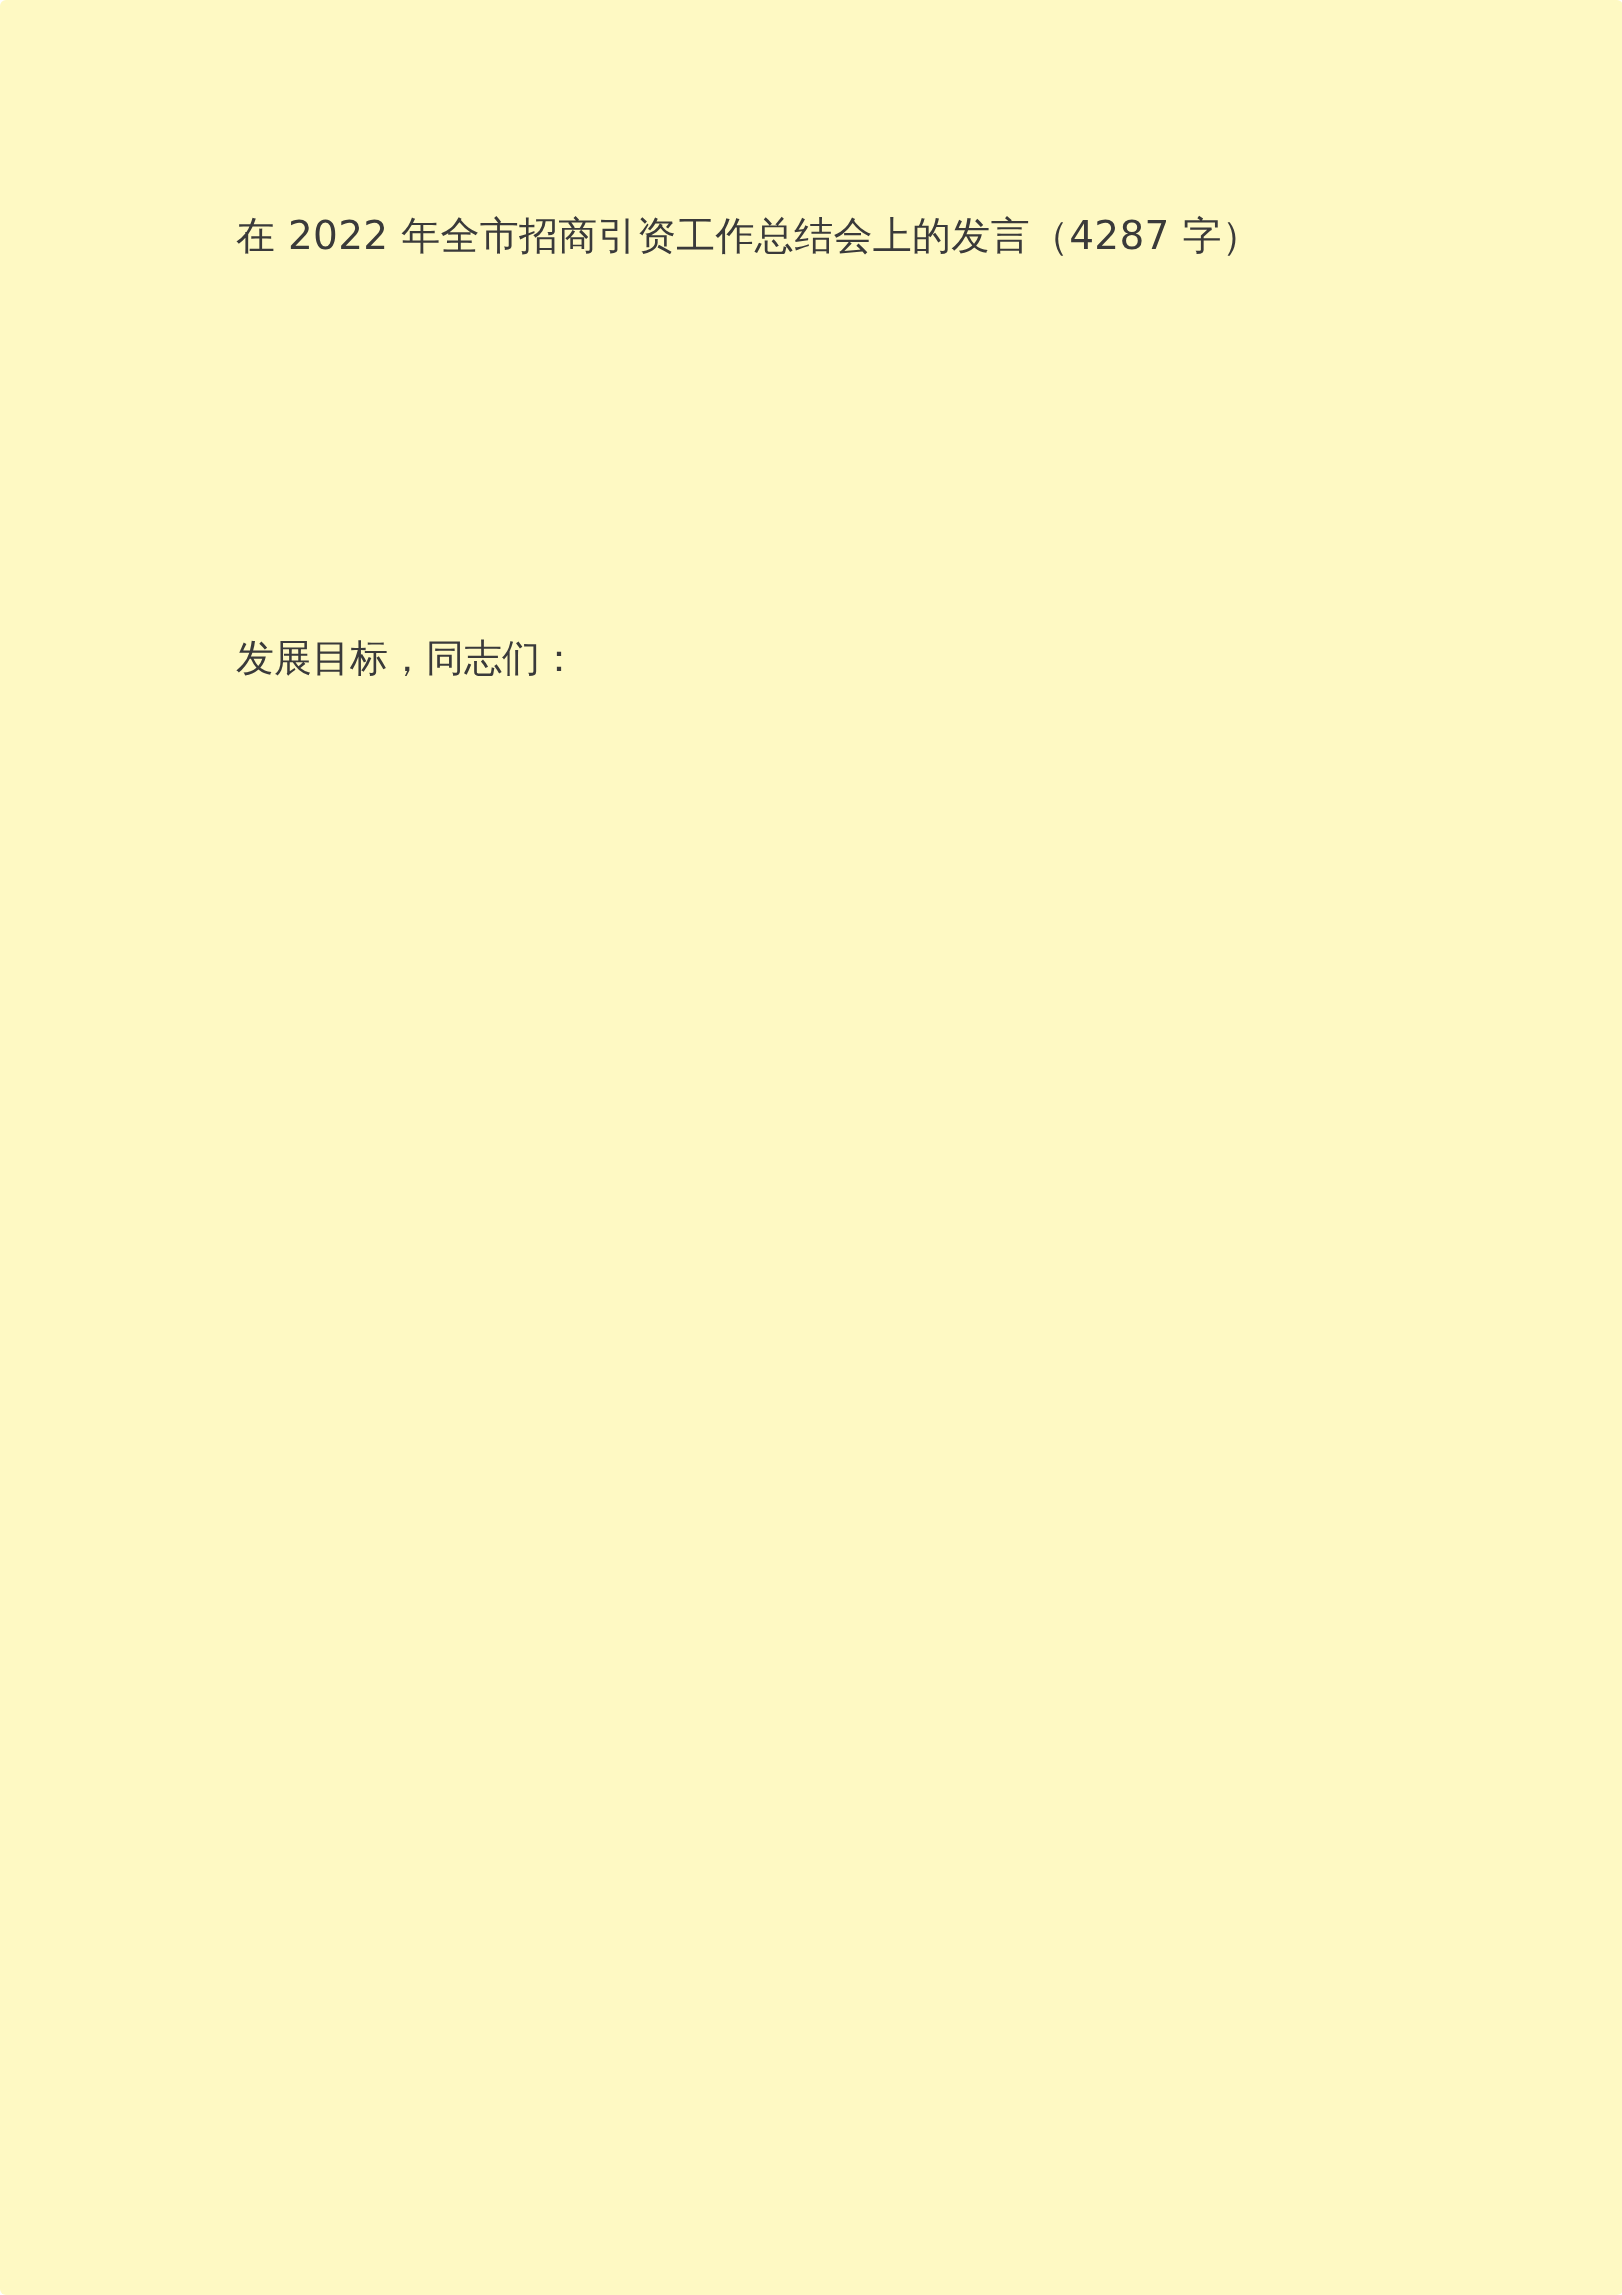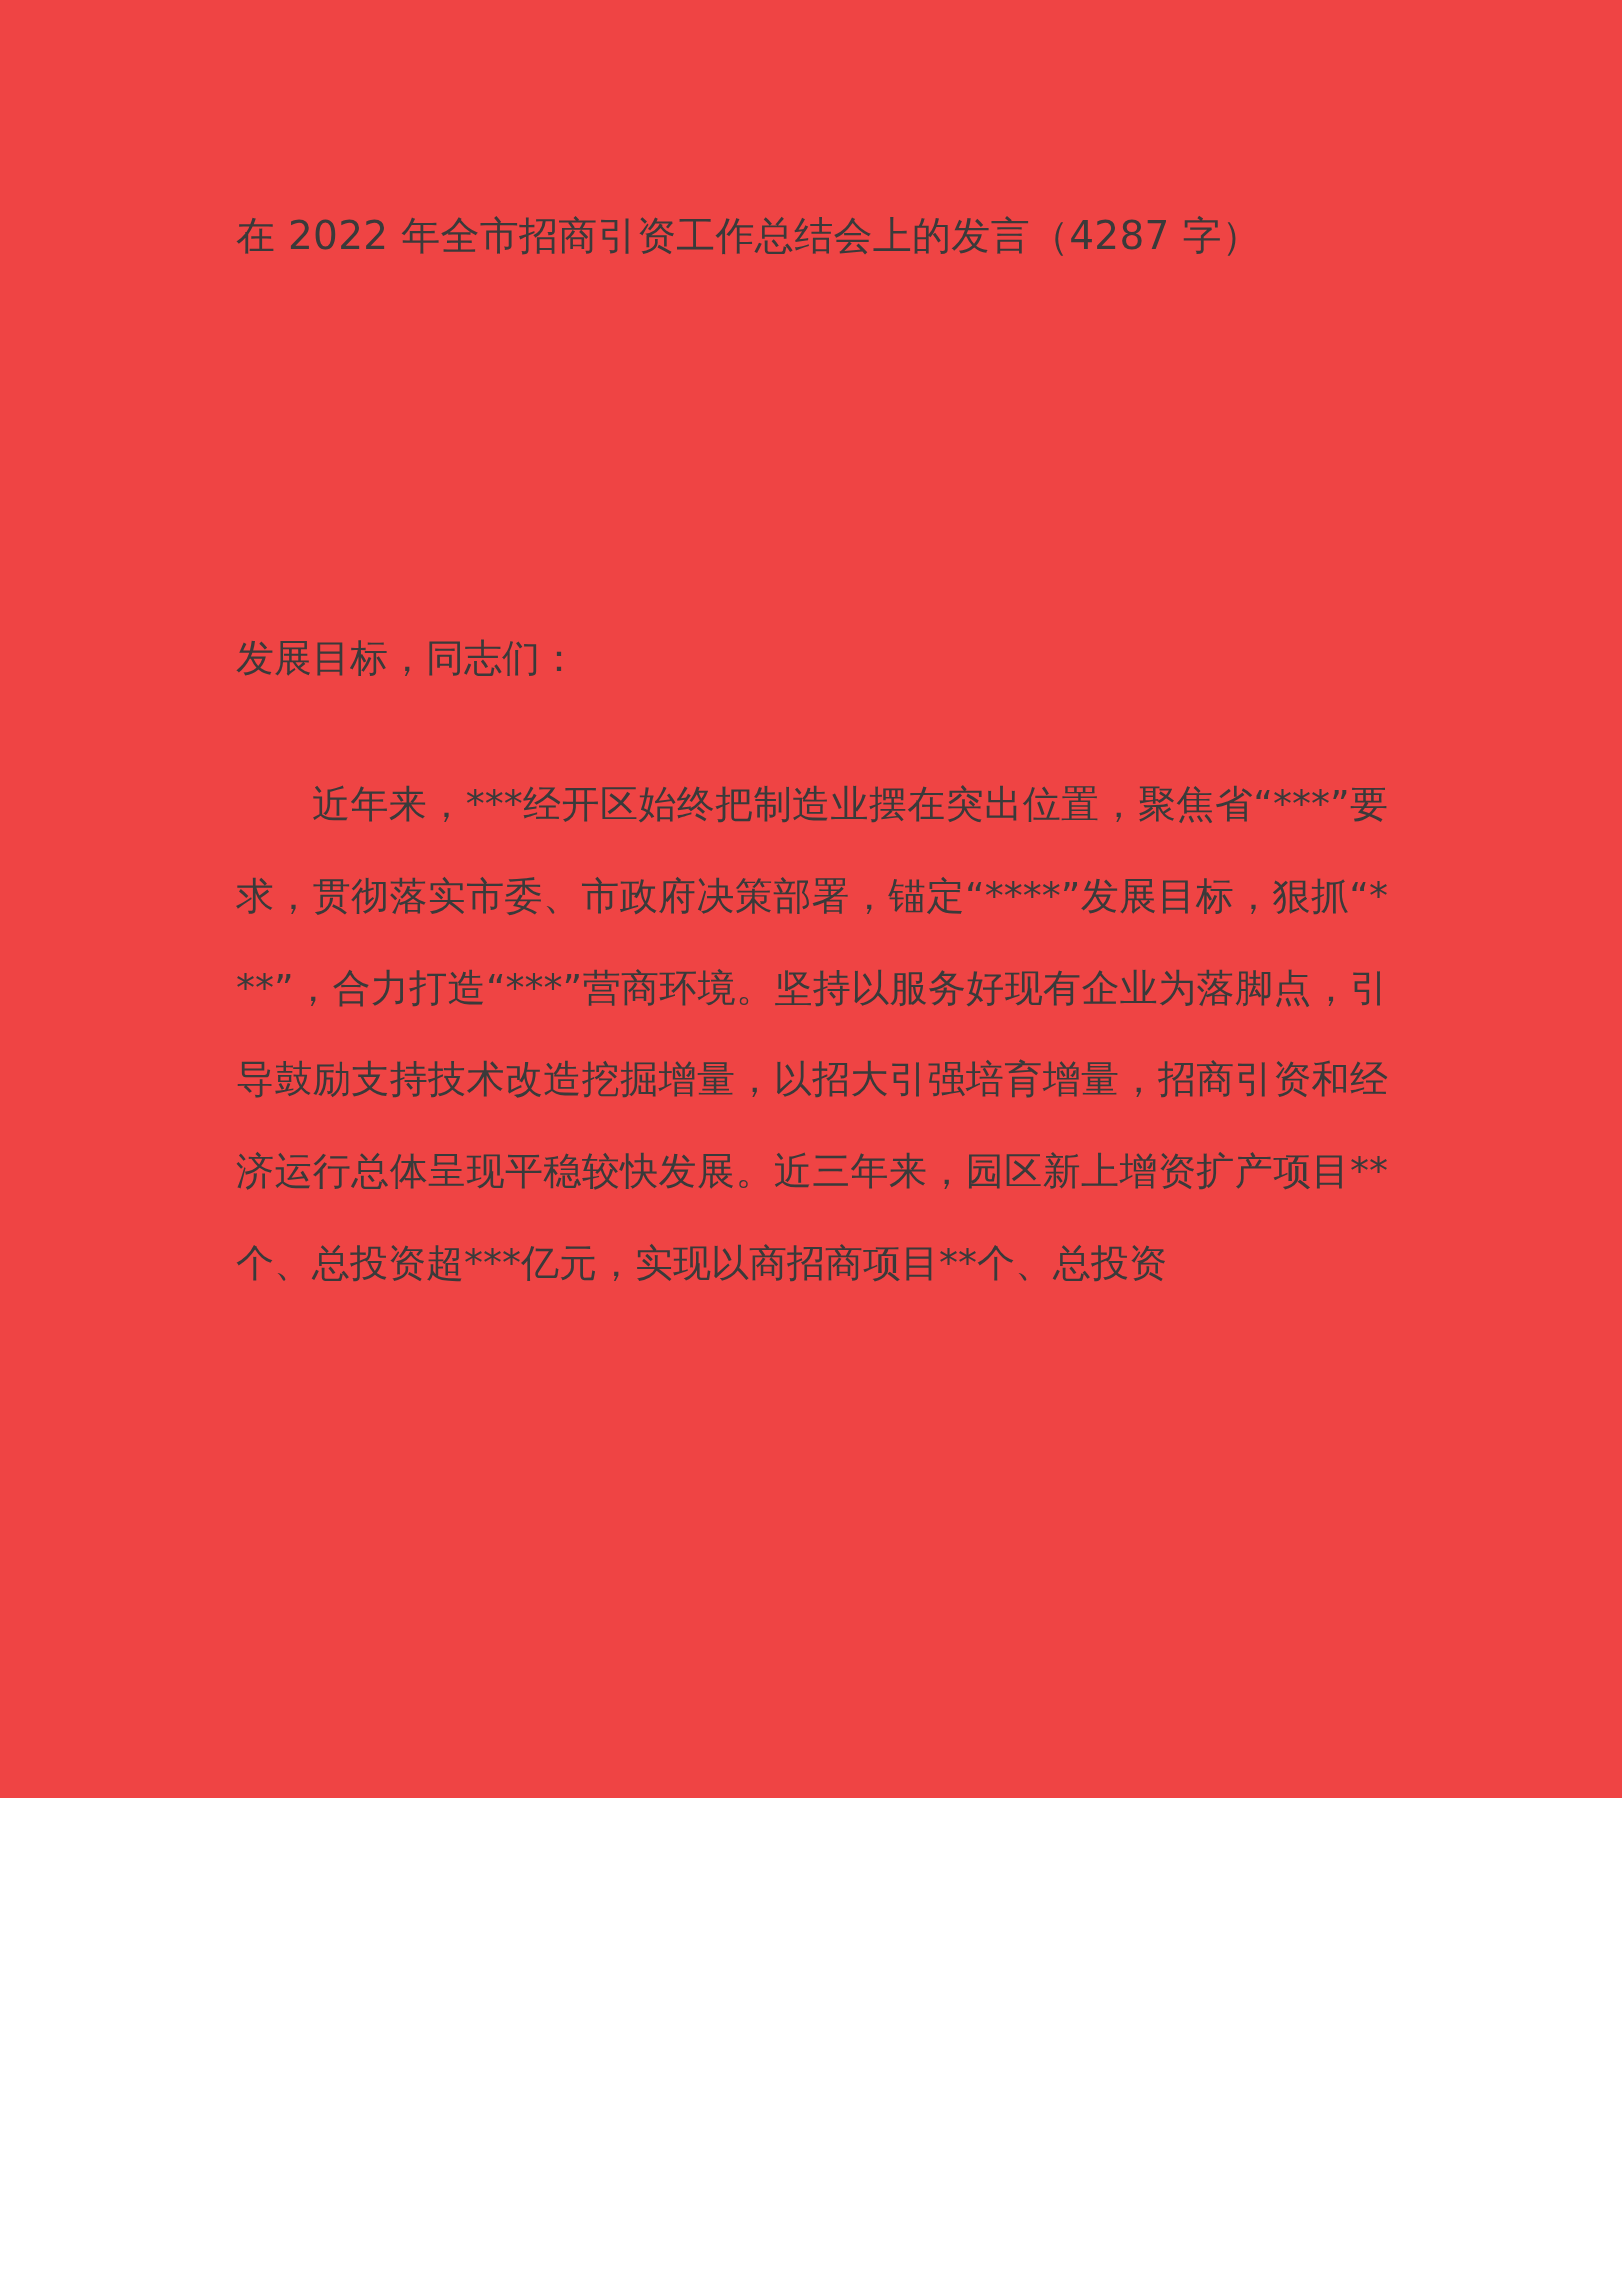--- a/index.html
+++ b/index.html
@@ -7,24 +7,25 @@
     padding: 0;
     background: #ffffff;
   }
   body {
     font-family: "DejaVu Sans", "Liberation Sans", sans-serif;
     color: #3a3a3a;
   }
   .page {
     position: relative;
     width: 1623px;
-    height: 1798px;
-    background: #ef4444;
+    height: 2295px;
+    background: #fef9c3;
     box-sizing: border-box;
     overflow: hidden;
+    border-radius: 6px;
   }
   .content {
     position: absolute;
     left: 236px;
     top: 0;
     width: 1152px;
   }
   .doc-title {
     font-size: 39px;
     line-height: 1.4;
@@ -58,17 +59,16 @@
 
 <div class="page">
   <div class="content">
 
     <div class="doc-title">在 2022 年全市招商引资工作总结会上的发言（4287 字）</div>
 
     <div class="spacer-block"></div>
 
     <div class="salutation">发展目标，同志们：</div>
 
-    <p class="body-para">近年来，***经开区始终把制造业摆在突出位置，聚焦省“***”要求，贯彻落实市委、市政府决策部署，锚定“****”发展目标，狠抓“***”，合力打造“***”营商环境。坚持以服务好现有企业为落脚点，引导鼓励支持技术改造挖掘增量，以招大引强培育增量，招商引资和经济运行总体呈现平稳较快发展。近三年来，园区新上增资扩产项目**个、总投资超***亿元，实现以商招商项目**个、总投资</p>
 
   </div>
 </div>
 
 
 </body></html>

